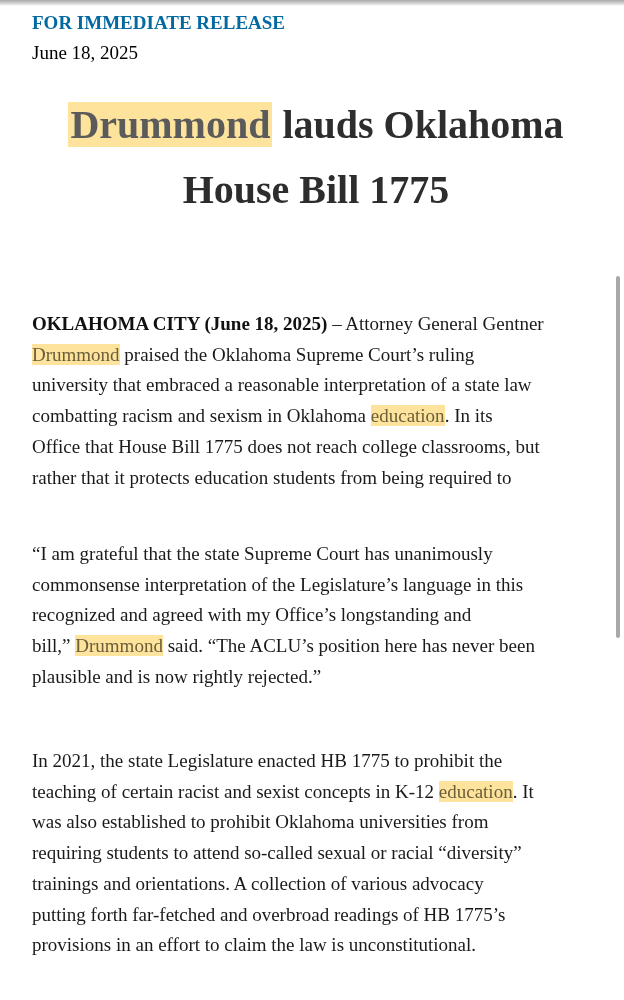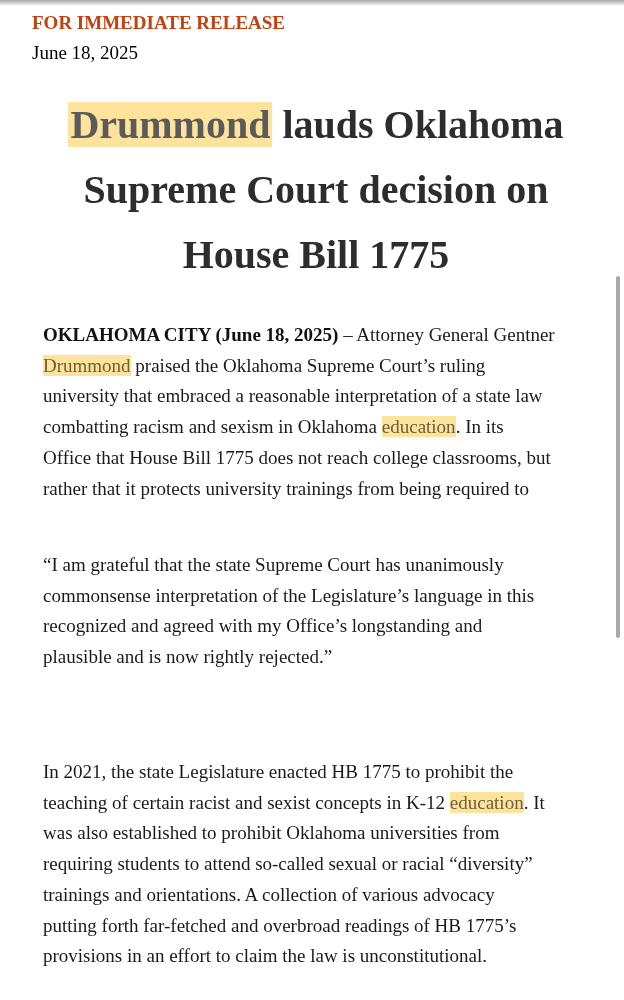--- a/index.html
+++ b/index.html
@@ -27,21 +27,21 @@
       top: 0;
       width: 568px;
     }
     .release-label {
       position: absolute;
       top: 10px;
       left: 0;
       font-weight: bold;
       font-size: 19px;
       line-height: 26px;
-      color: #c2410c;
+      color: #0369a1;
       white-space: nowrap;
     }
     .release-date {
       position: absolute;
       top: 40px;
       left: 0;
       font-size: 19px;
       line-height: 26px;
       color: #000000;
       white-space: nowrap;
@@ -65,21 +65,21 @@
       color: #5b5b5b;
       padding: 0 2px;
     }
     .body-text {
       position: absolute;
       left: 0;
       width: 570px;
       font-size: 19px;
       line-height: 30.7px;
       color: #1a1a1a;
-      margin: 11px;
+      margin: 0;
     }
     .body-text .hl {
       color: #6b5e3a;
     }
     .p1 { top: 309px; }
     .p2 { top: 539px; }
     .p3 { top: 746px; }
     .lead {
       font-weight: bold;
       color: #111;
@@ -110,37 +110,37 @@
 
 <div class="top-shadow"></div>
 
 <div class="page">
 
   <div class="release-label">FOR IMMEDIATE RELEASE</div>
   <div class="release-date">June 18, 2025</div>
 
   <h1 class="headline">
     <span class="line"><span class="hl">Drummond</span><span> lauds Oklahoma</span></span>
-    <span class="line">Supreme Court decision on</span>
     <span class="line">House Bill 1775</span>
   </h1>
 
   <p class="body-text p1">
     <span class="line"><span class="lead">OKLAHOMA CITY (June 18, 2025)</span><span> – Attorney General Gentner</span></span>
     <span class="line"><span class="hl">Drummond</span><span> praised the Oklahoma Supreme Court’s ruling</span></span>
     <span class="line">university that embraced a reasonable interpretation of a state law</span>
     <span class="line"><span>combatting racism and sexism in Oklahoma </span><span class="hl">education</span><span>. In its</span></span>
     <span class="line">Office that House Bill 1775 does not reach college classrooms, but</span>
-    <span class="line">rather that it protects university trainings from being required to</span>
+    <span class="line">rather that it protects education students from being required to</span>
   </p>
 
   <p class="body-text p2">
     <span class="line">“I am grateful that the state Supreme Court has unanimously</span>
     <span class="line">commonsense interpretation of the Legislature’s language in this</span>
     <span class="line">recognized and agreed with my Office’s longstanding and</span>
+    <span class="line"><span>bill,” </span><span class="hl">Drummond</span><span> said. “The ACLU’s position here has never been</span></span>
     <span class="line">plausible and is now rightly rejected.”</span>
   </p>
 
   <p class="body-text p3">
     <span class="line">In 2021, the state Legislature enacted HB 1775 to prohibit the</span>
     <span class="line"><span>teaching of certain racist and sexist concepts in K-12 </span><span class="hl">education</span><span>. It</span></span>
     <span class="line">was also established to prohibit Oklahoma universities from</span>
     <span class="line">requiring students to attend so-called sexual or racial “diversity”</span>
     <span class="line">trainings and orientations. A collection of various advocacy</span>
     <span class="line">putting forth far-fetched and overbroad readings of HB 1775’s</span>

